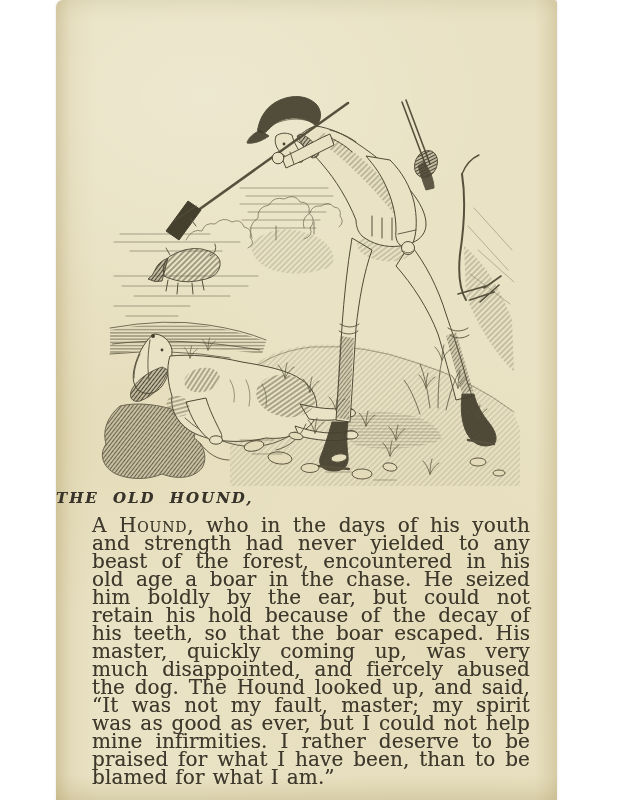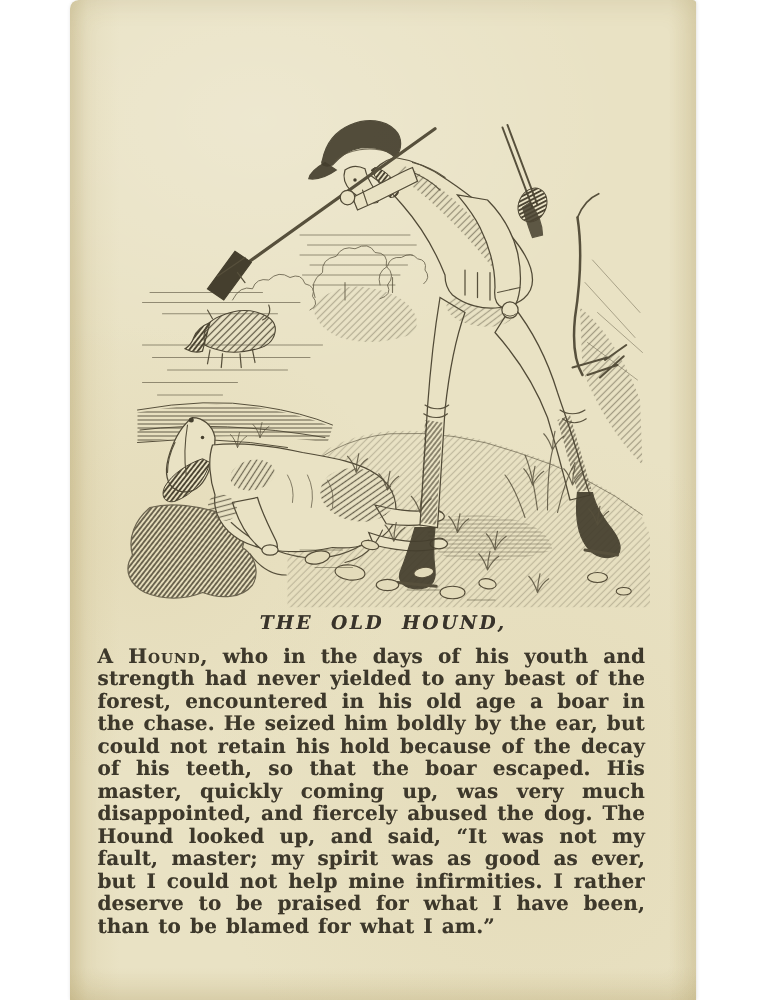--- a/index.html
+++ b/index.html
@@ -13,31 +13,30 @@
       linear-gradient(90deg, rgba(164,138,66,0.22) 0px, rgba(164,138,66,0.07) 14px, rgba(164,138,66,0) 40px),
       linear-gradient(270deg, rgba(164,138,66,0.14) 0px, rgba(164,138,66,0) 22px),
       linear-gradient(0deg, rgba(164,138,66,0.12) 0px, rgba(164,138,66,0) 26px),
       #e9e2c4;
     box-shadow: inset 0 0 22px rgba(120,98,44,0.16), 0 0 3px rgba(0,0,0,0.10);
     border-radius:7px 3px 0 0;
   }
   .illustration{position:absolute;left:34px;top:88px;width:430px;height:398px;margin:0;}
   .illustration svg{display:block;width:430px;height:398px;}
   .title{
-    position:absolute;left:0;right:0;top:489px;text-align:center;
+    position:absolute;left:0;right:0;top:489px;
     font-family:"DejaVu Serif", serif;font-style:italic;font-weight:bold;
     font-size:15px;letter-spacing:2px;word-spacing:7px;color:#38332a;
     text-shadow:0 0 0.5px rgba(56,51,42,0.55);
   }
   .bodytext{
-    position:absolute;left:22px;top:516px;width:438px;margin:0;
-    font-family:"DejaVu Serif", serif;font-size:16px;line-height:18px;
+    position:absolute;left:36px;top:516px;width:438px;margin:0;
+    font-family:"DejaVu Serif", serif;font-size:20px;line-height:18px;
     text-align:justify;color:#3d382b;letter-spacing:0.1px;word-spacing:1.5px;
     text-shadow:0 0 0.5px rgba(61,56,43,0.45);
-    font-weight:bold;
   }
   .sc{font-variant:small-caps;letter-spacing:0.8px;}
   svg .ln{stroke:#57503c;fill:none;stroke-linecap:round;}
   svg .fillpaper{fill:#e9e2c4;stroke:#514a37;stroke-width:1;}
   svg .dark{fill:#453f2e;stroke:#453f2e;}
 </style>
 </head>
 <body>
 
 <div class="scanbg">

